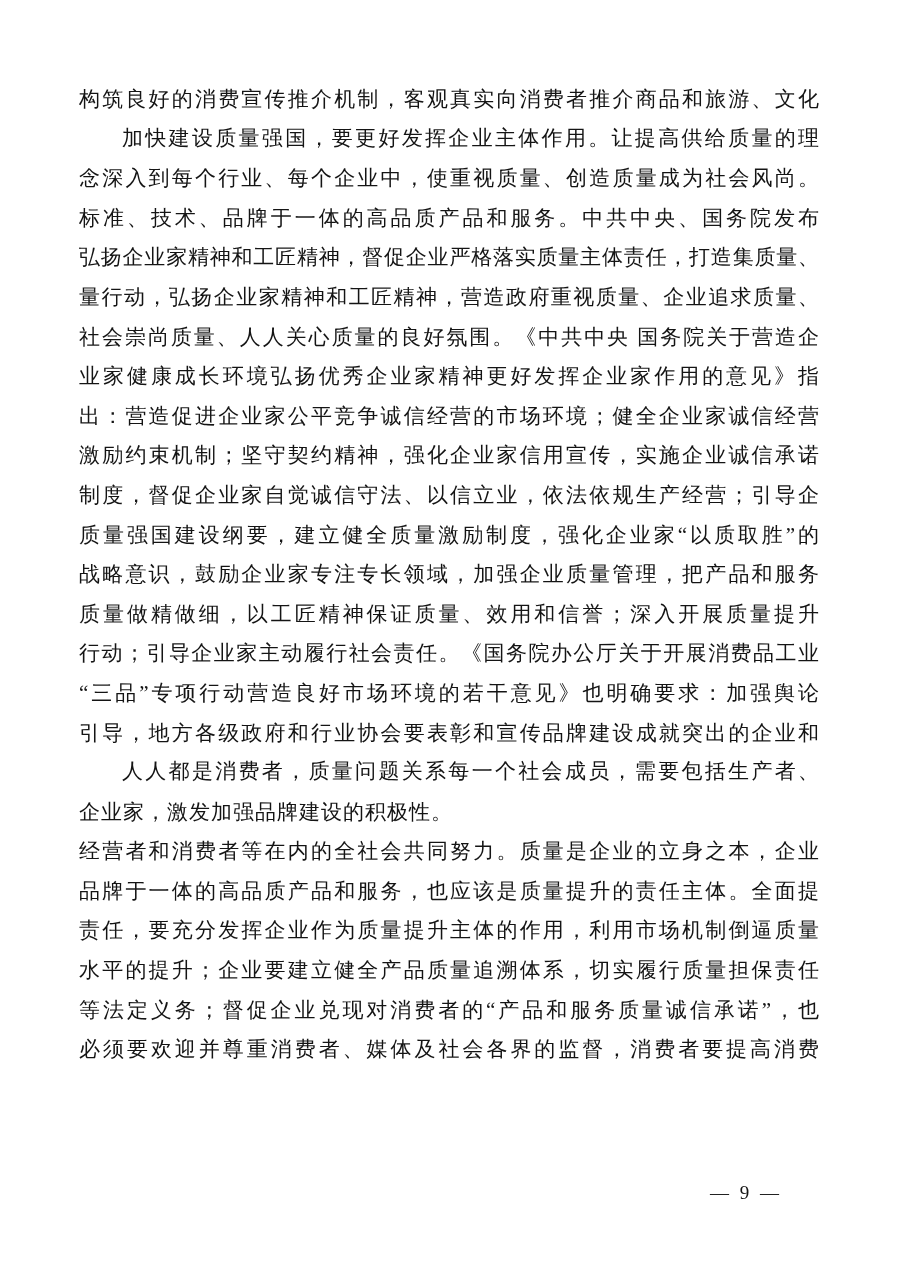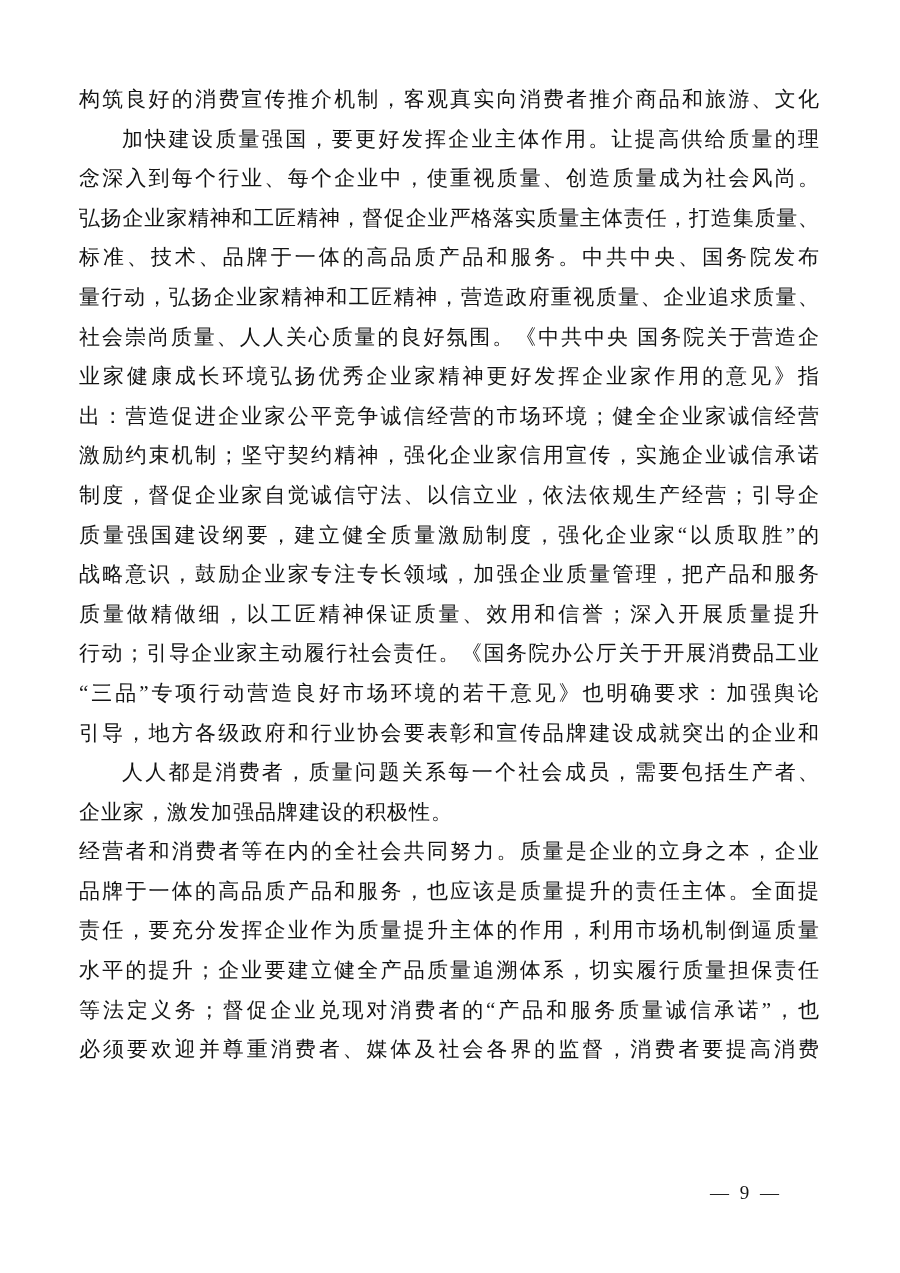--- a/index.html
+++ b/index.html
@@ -28,20 +28,21 @@
     font-size: 21px;
     line-height: 39.6px;
     height: 39.6px;
     text-align: justify;
     text-align-last: justify;
     text-justify: inter-character;
     overflow: hidden;
   }
   .line.indent {
     text-indent: 43px;
+    font-family: Liberation Mono, monospace;
   }
   .line.para-end {
     text-align: left;
     text-align-last: left;
     letter-spacing: 1px;
   }
   .pagenum {
     position: absolute;
     left: 700px;
     top: 1181px;
@@ -55,22 +56,22 @@
   }
 </style>
 </head>
 <body>
 
 <div class="sheet">
   <div class="textblock">
     <div class="line">构筑良好的消费宣传推介机制，客观真实向消费者推介商品和旅游、文化</div>
     <div class="line indent">加快建设质量强国，要更好发挥企业主体作用。让提高供给质量的理</div>
     <div class="line">念深入到每个行业、每个企业中，使重视质量、创造质量成为社会风尚。</div>
+    <div class="line">标准、技术、品牌于一体的高品质产品和服务。中共中央、国务院发布</div>
     <div class="line">弘扬企业家精神和工匠精神，督促企业严格落实质量主体责任，打造集质量、</div>
-    <div class="line">标准、技术、品牌于一体的高品质产品和服务。中共中央、国务院发布</div>
     <div class="line">量行动，弘扬企业家精神和工匠精神，营造政府重视质量、企业追求质量、</div>
     <div class="line">社会崇尚质量、人人关心质量的良好氛围。《中共中央 国务院关于营造企</div>
     <div class="line">业家健康成长环境弘扬优秀企业家精神更好发挥企业家作用的意见》指</div>
     <div class="line">出：营造促进企业家公平竞争诚信经营的市场环境；健全企业家诚信经营</div>
     <div class="line">激励约束机制；坚守契约精神，强化企业家信用宣传，实施企业诚信承诺</div>
     <div class="line">制度，督促企业家自觉诚信守法、以信立业，依法依规生产经营；引导企</div>
     <div class="line">质量强国建设纲要，建立健全质量激励制度，强化企业家“以质取胜”的</div>
     <div class="line">战略意识，鼓励企业家专注专长领域，加强企业质量管理，把产品和服务</div>
     <div class="line">质量做精做细，以工匠精神保证质量、效用和信誉；深入开展质量提升</div>
     <div class="line">行动；引导企业家主动履行社会责任。《国务院办公厅关于开展消费品工业</div>

